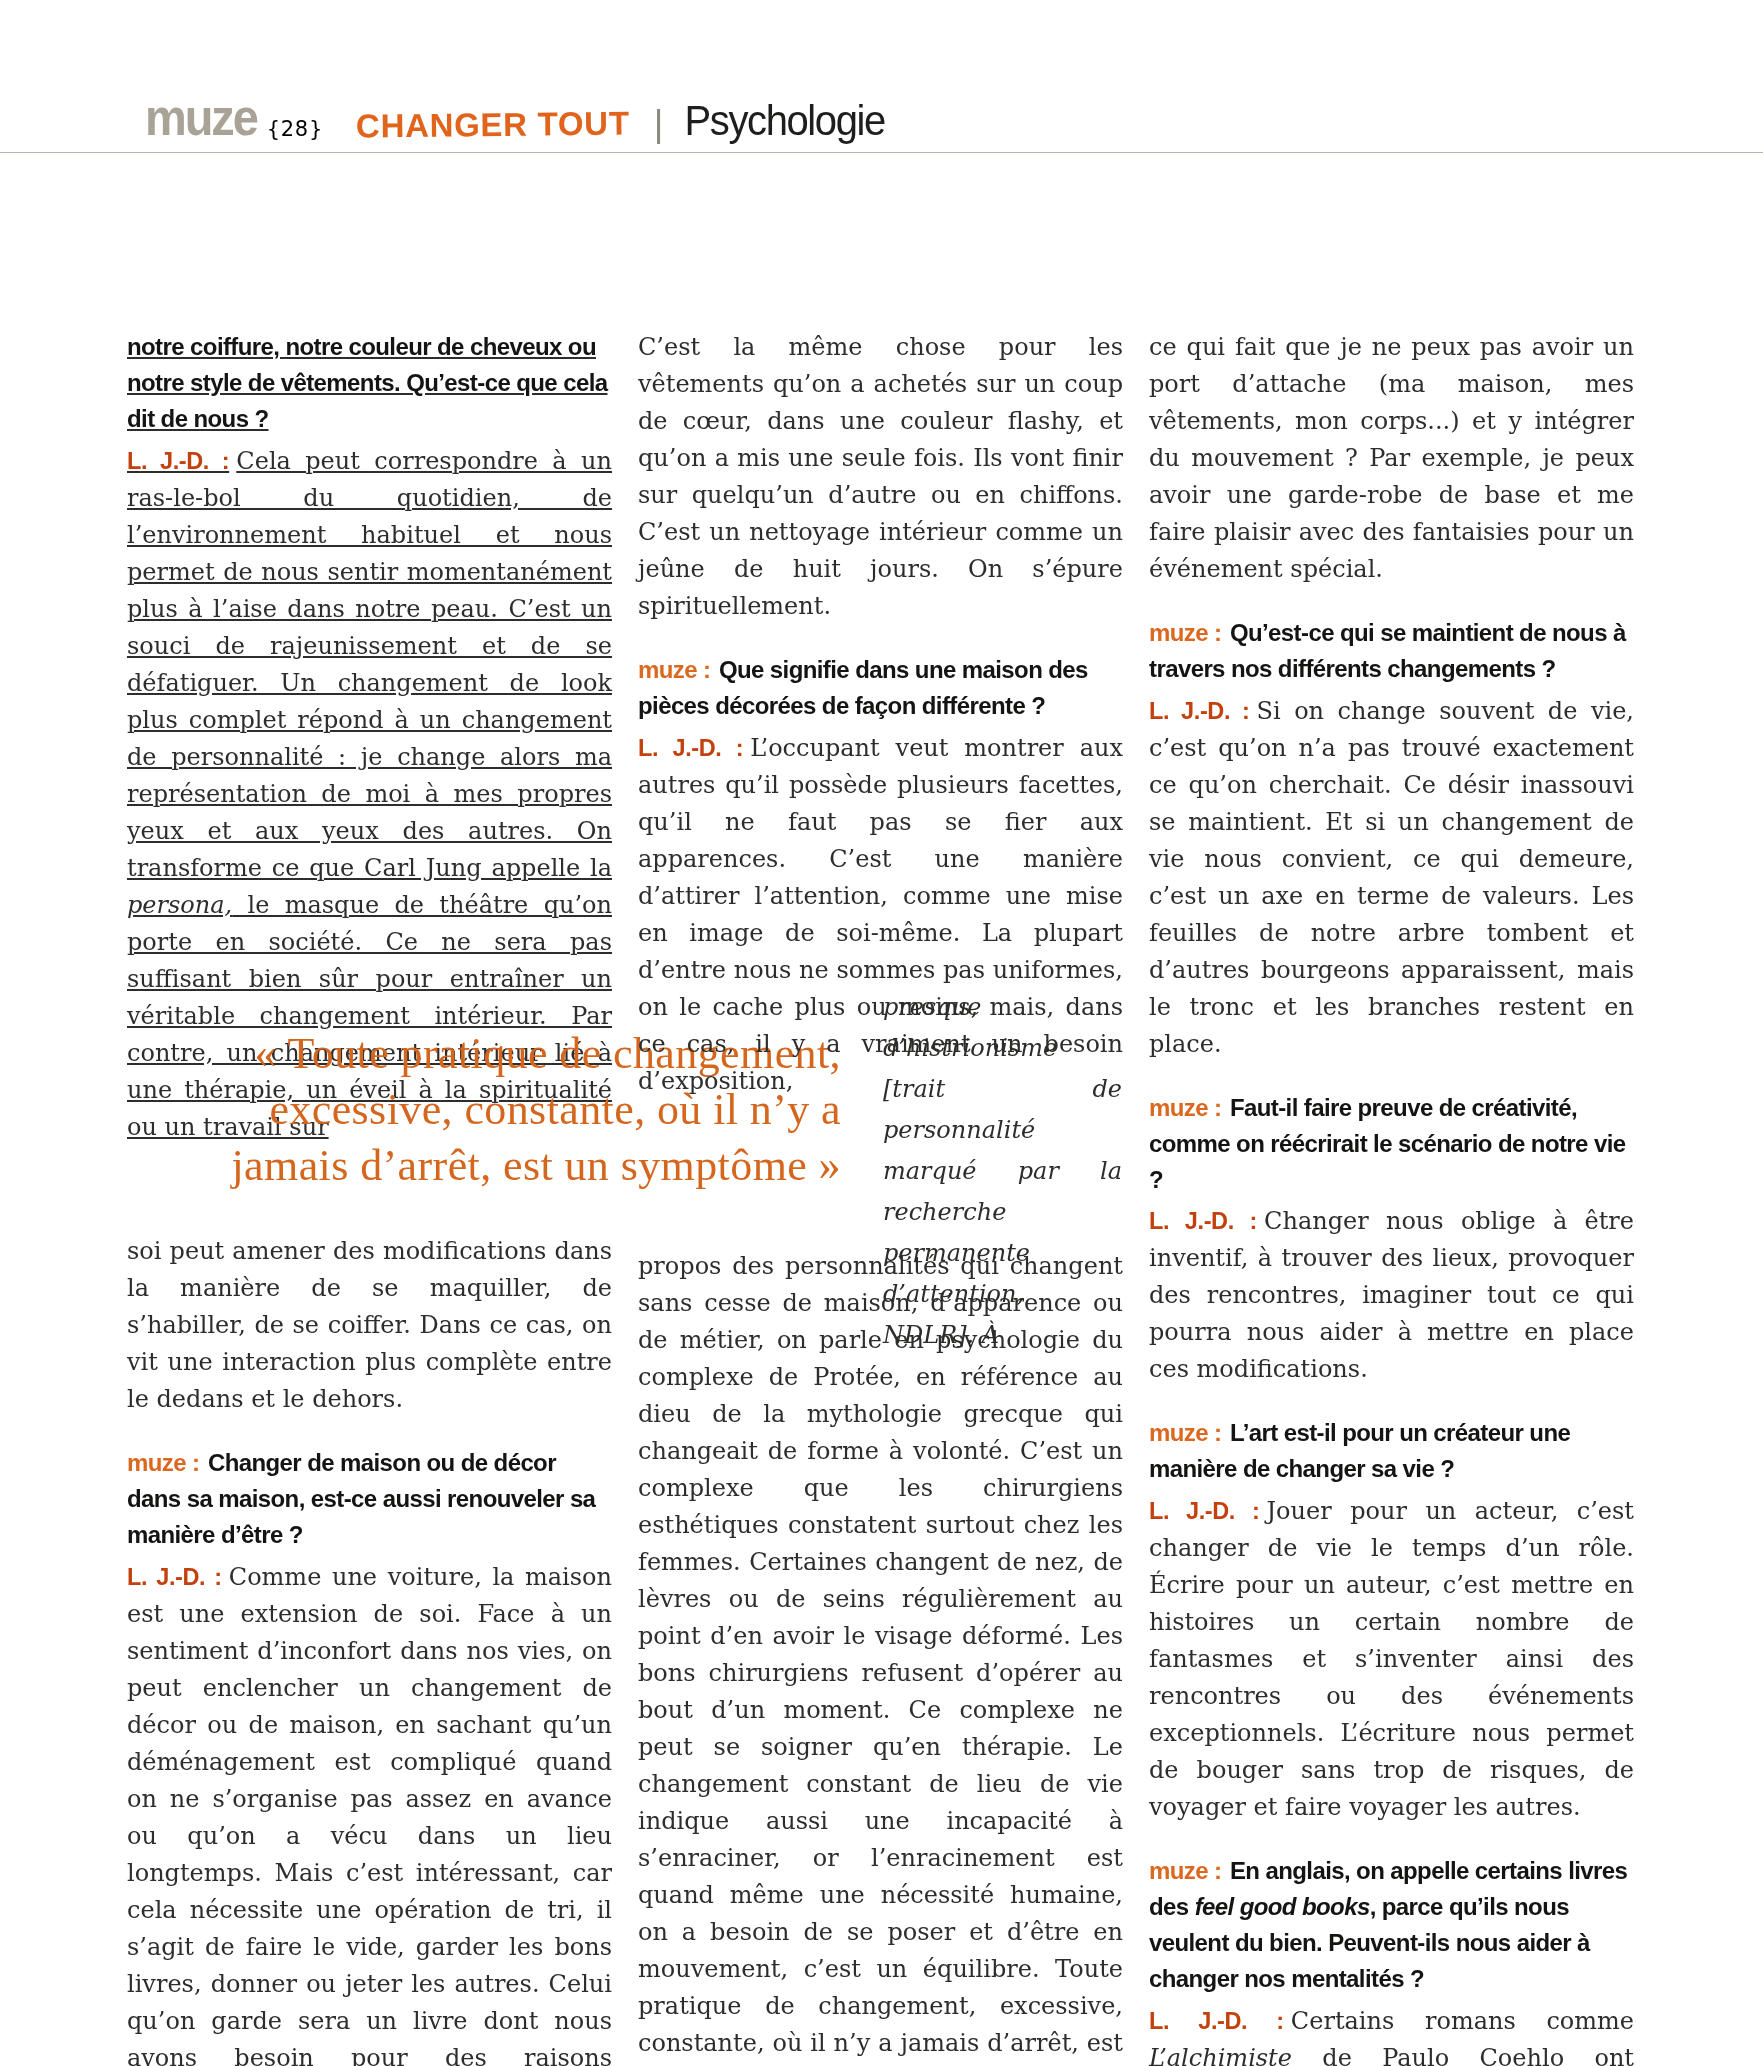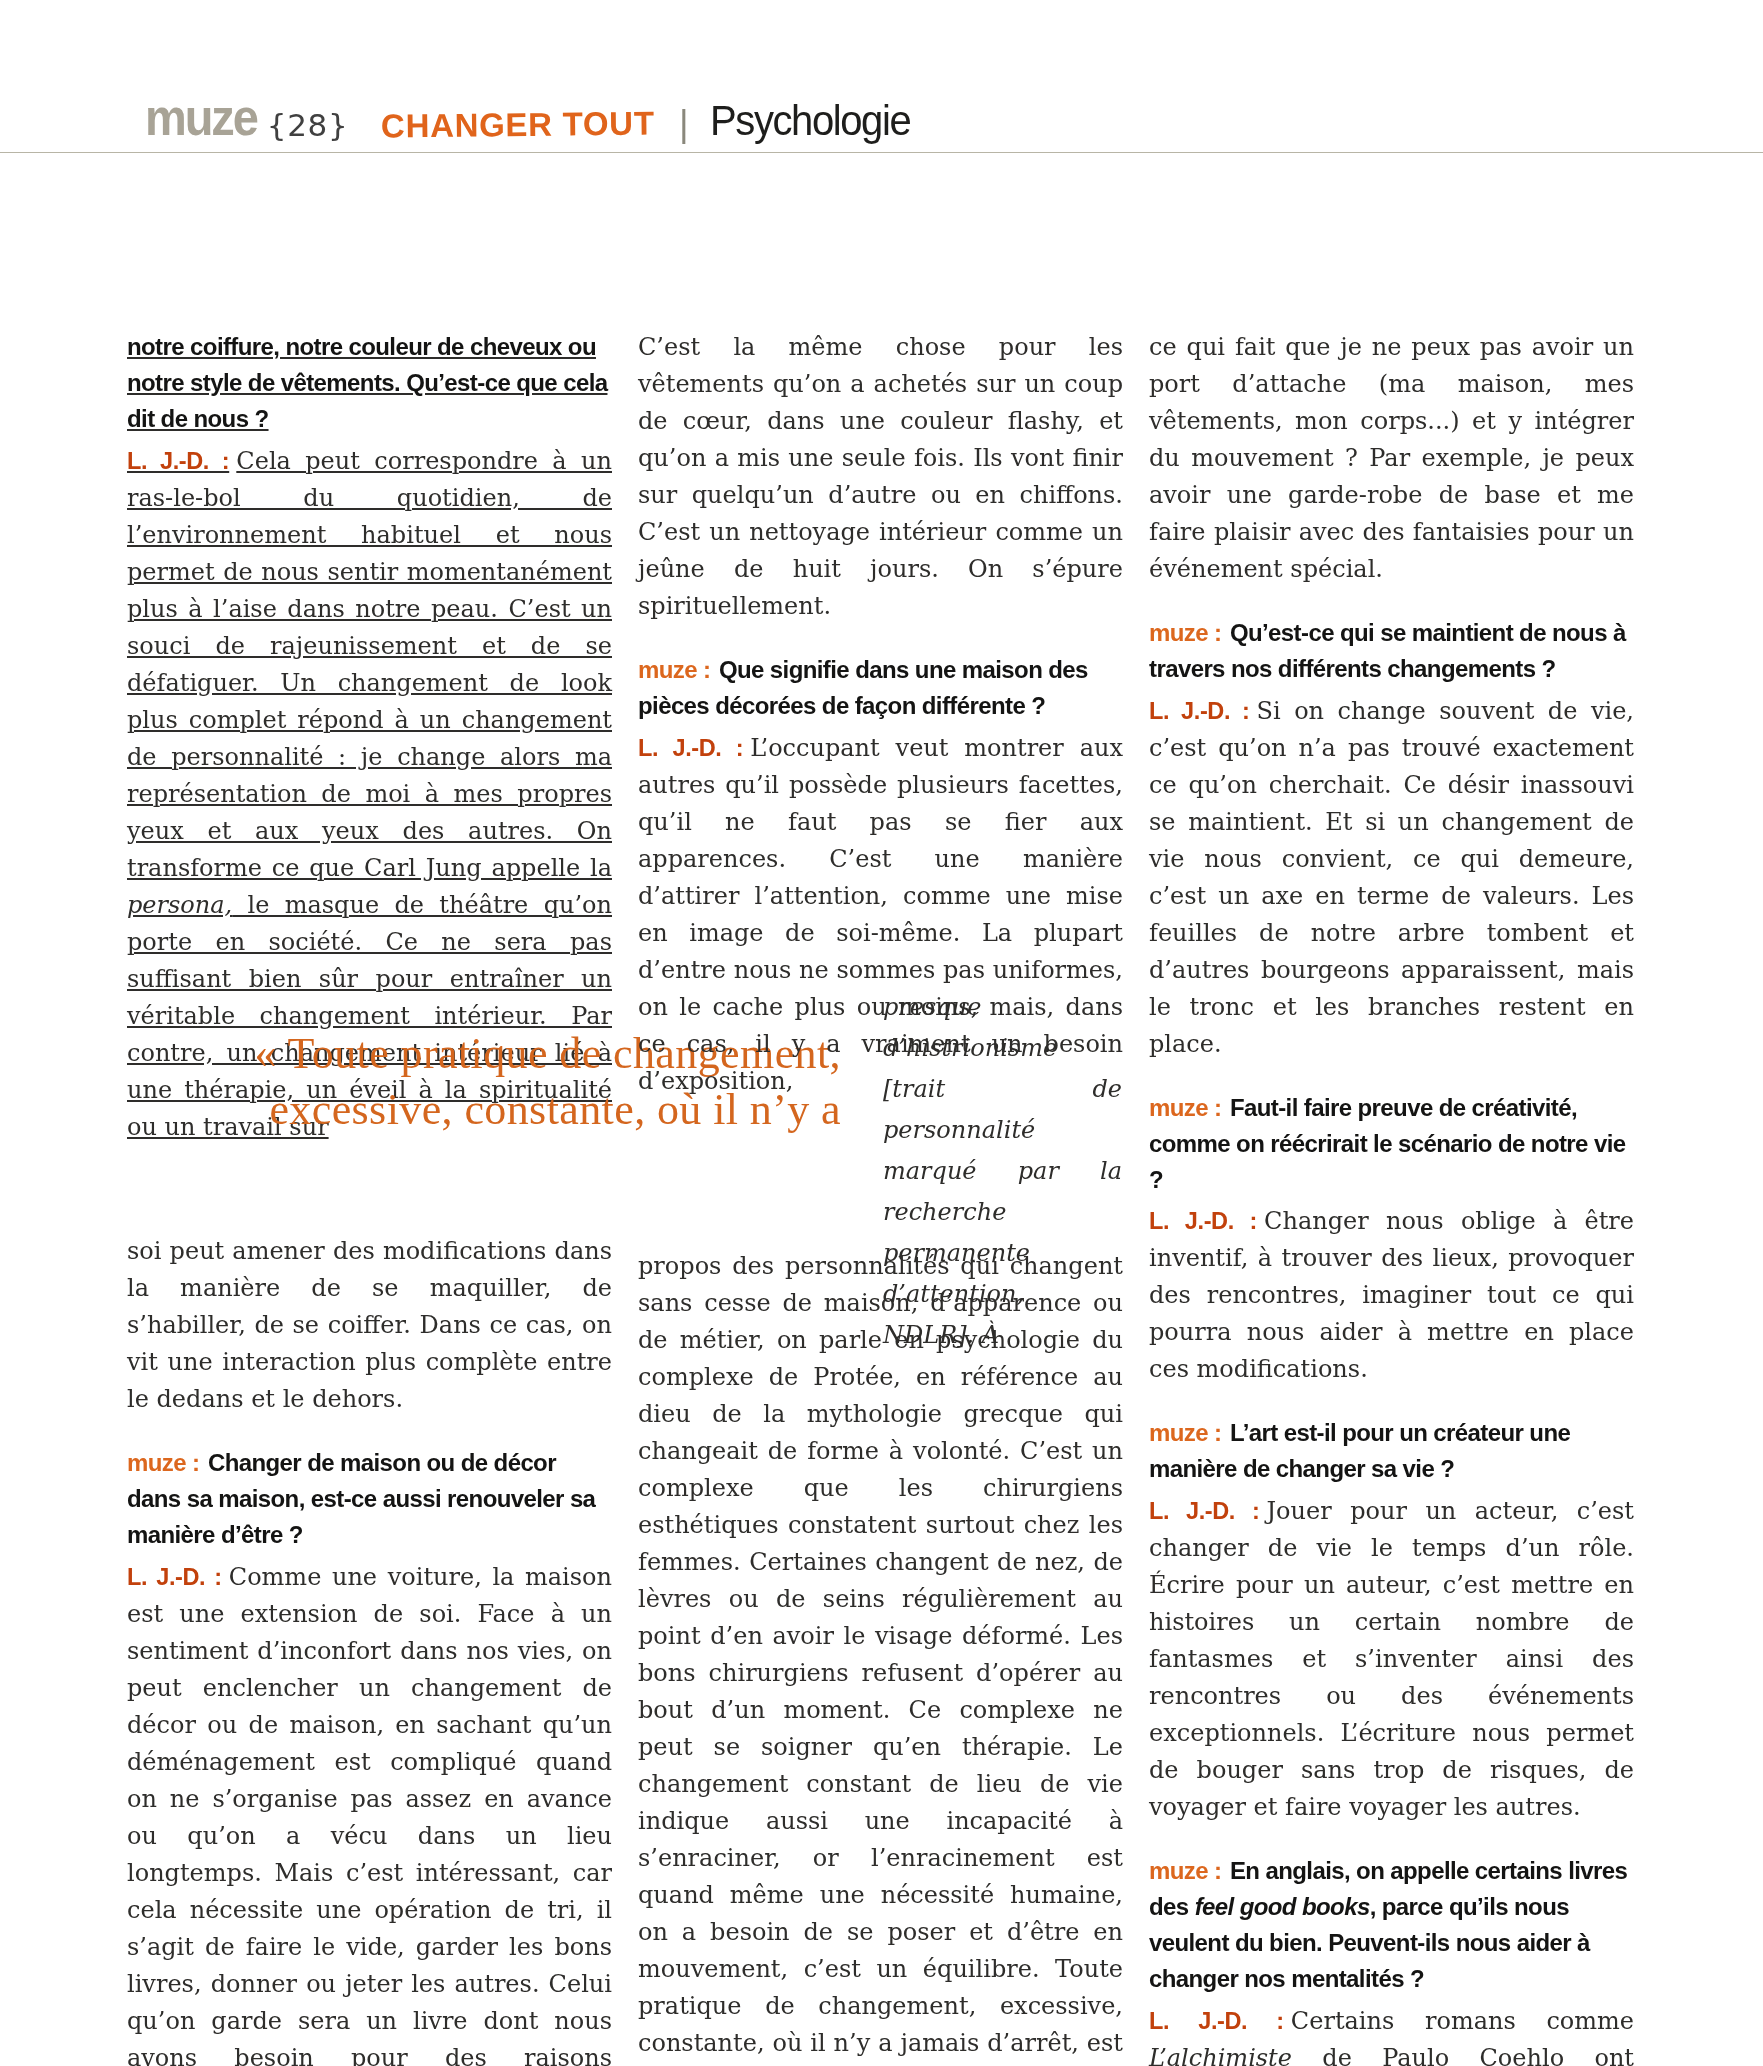--- a/index.html
+++ b/index.html
@@ -8,21 +8,21 @@
     font-family:"DejaVu Serif", serif;color:#2e2d2b;
     -webkit-font-smoothing:antialiased;
   }
   
   .header-rule{position:absolute;left:0;top:152px;width:1764px;height:1.4px;background:#b8b5a6;}
   .header{position:absolute;left:125px;top:92px;display:flex;align-items:baseline;margin-left:20px;}
   .logo{
     font-family:"Liberation Sans", sans-serif;font-weight:bold;font-size:47px;
     letter-spacing:-2.1px;color:#a8a396;transform:scaleY(1.12);transform-origin:bottom left;
   }
-  .issue{font-family:"DejaVu Sans", sans-serif;font-size:31px;color:#404040;margin-left:10px;letter-spacing:0.7px;}
+  .issue{font-family:"DejaVu Sans", sans-serif;font-size:21px;color:#000000;margin-left:10px;letter-spacing:0.7px;}
   .section-title{
     font-family:"Liberation Sans", sans-serif;font-weight:bold;font-size:33px;
     color:#e0641b;margin-left:33px;letter-spacing:0.7px;transform:rotate(-0.6deg);
   }
   .divider{font-family:"Liberation Sans", sans-serif;font-size:37px;font-weight:300;color:#8a887c;margin-left:24px;}
   .category{
     font-family:"Liberation Sans", sans-serif;font-weight:400;font-size:40px;color:#1e1e1c;
     margin-left:21.3px;letter-spacing:-1.4px;transform:scaleY(1.08);transform-origin:bottom left;
   }
   
@@ -69,20 +69,21 @@
     <span>notre coiffure, notre couleur de cheveux ou notre style de vêtements. Qu’est-ce que cela dit de nous ?</span>
   </div>
   <p class="serif-p">
     <span class="ljd-label">L. J.-D. :</span><span>Cela peut correspondre à un ras-le-bol du quotidien, de l’environnement habituel et nous permet de nous sentir momentanément plus à l’aise dans notre peau. C’est un souci de rajeunissement et de se défatiguer. Un changement de look plus complet répond à un changement de personnalité : je change alors ma représentation de moi à mes propres yeux et aux yeux des autres. On transforme ce que Carl Jung appelle la </span><span class="it">persona,</span><span> le masque de théâtre qu’on porte en société. Ce ne sera pas suffisant bien sûr pour entraîner un véritable changement intérieur. Par contre, un changement intérieur lié à une thérapie, un éveil à la spiritualité ou un travail sur</span>
   </p>
 </div>
 
 <div class="pull-quote">
   <div>« Toute pratique de changement,</div>
   <div>excessive, constante, où il n’y a</div>
+  <div>jamais d’arrêt, est un symptôme »</div>
 </div>
 
 <div class="col" style="left:127px;top:1233px;">
   <p class="serif-p">soi peut amener des modifications dans la manière de se maquiller, de s’habiller, de se coiffer. Dans ce cas, on vit une interaction plus complète entre le dedans et le dehors.</p>
   <div class="q-block">
     <span class="muze-label">muze :</span><span>Changer de maison ou de décor dans sa maison, est-ce aussi renouveler sa manière d’être ?</span>
   </div>
   <p class="serif-p">
     <span class="ljd-label">L. J.-D. :</span><span>Comme une voiture, la maison est une extension de soi. Face à un sentiment d’inconfort dans nos vies, on peut enclencher un changement de décor ou de maison, en sachant qu’un déménagement est compliqué quand on ne s’organise pas assez en avance ou qu’on a vécu dans un lieu longtemps. Mais c’est intéressant, car cela nécessite une opération de tri, il s’agit de faire le vide, garder les bons livres, donner ou jeter les autres. Celui qu’on garde sera un livre dont nous avons besoin pour des raisons personnelles ou professionnelles.</span>
   </p>

